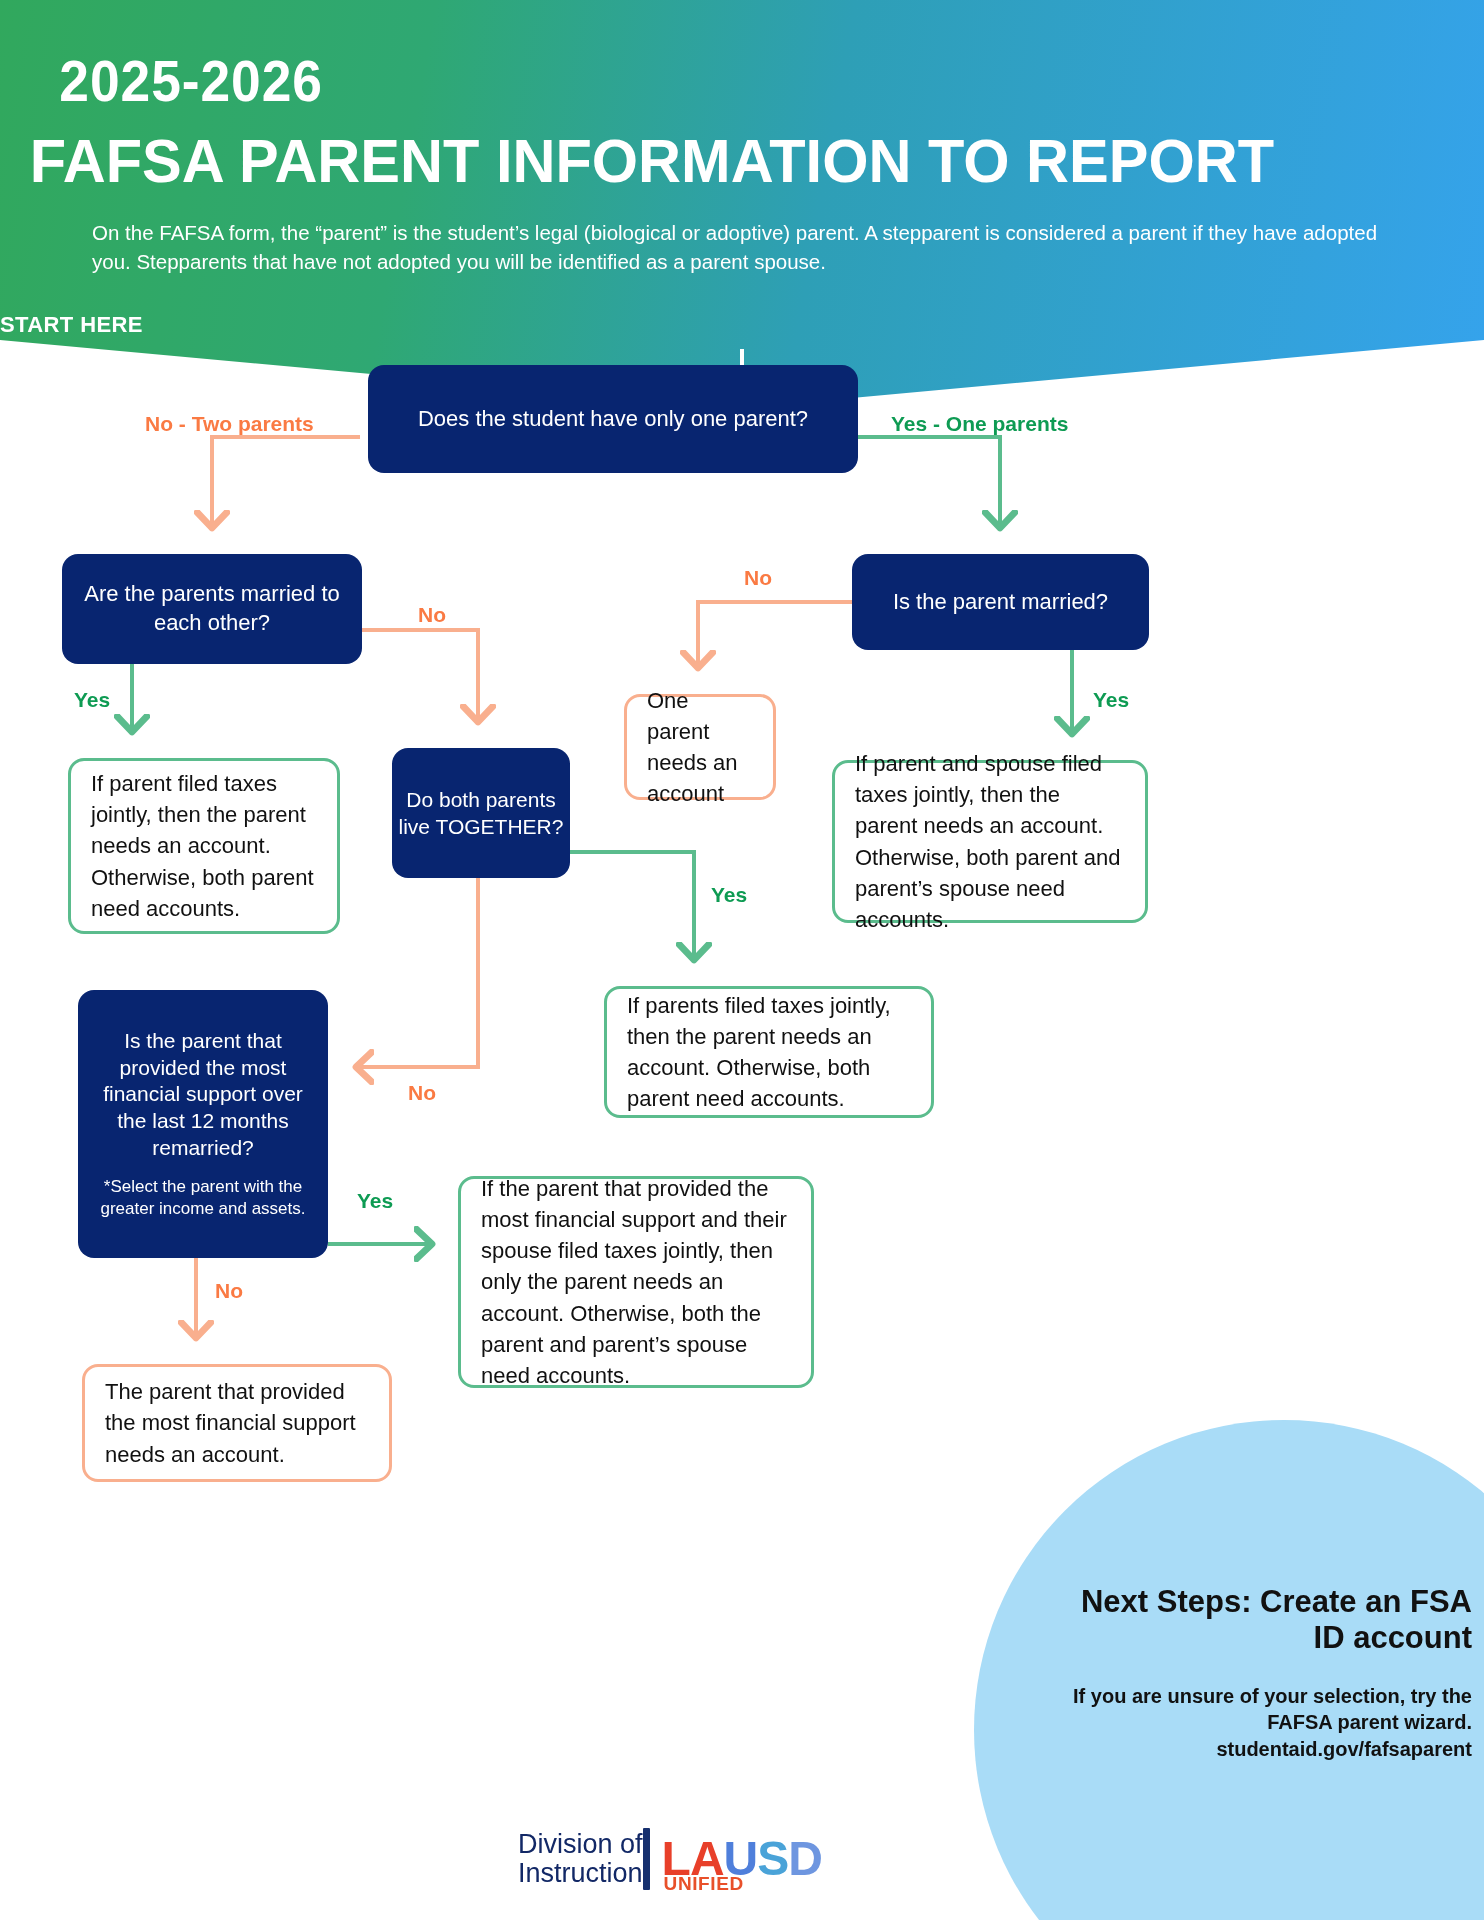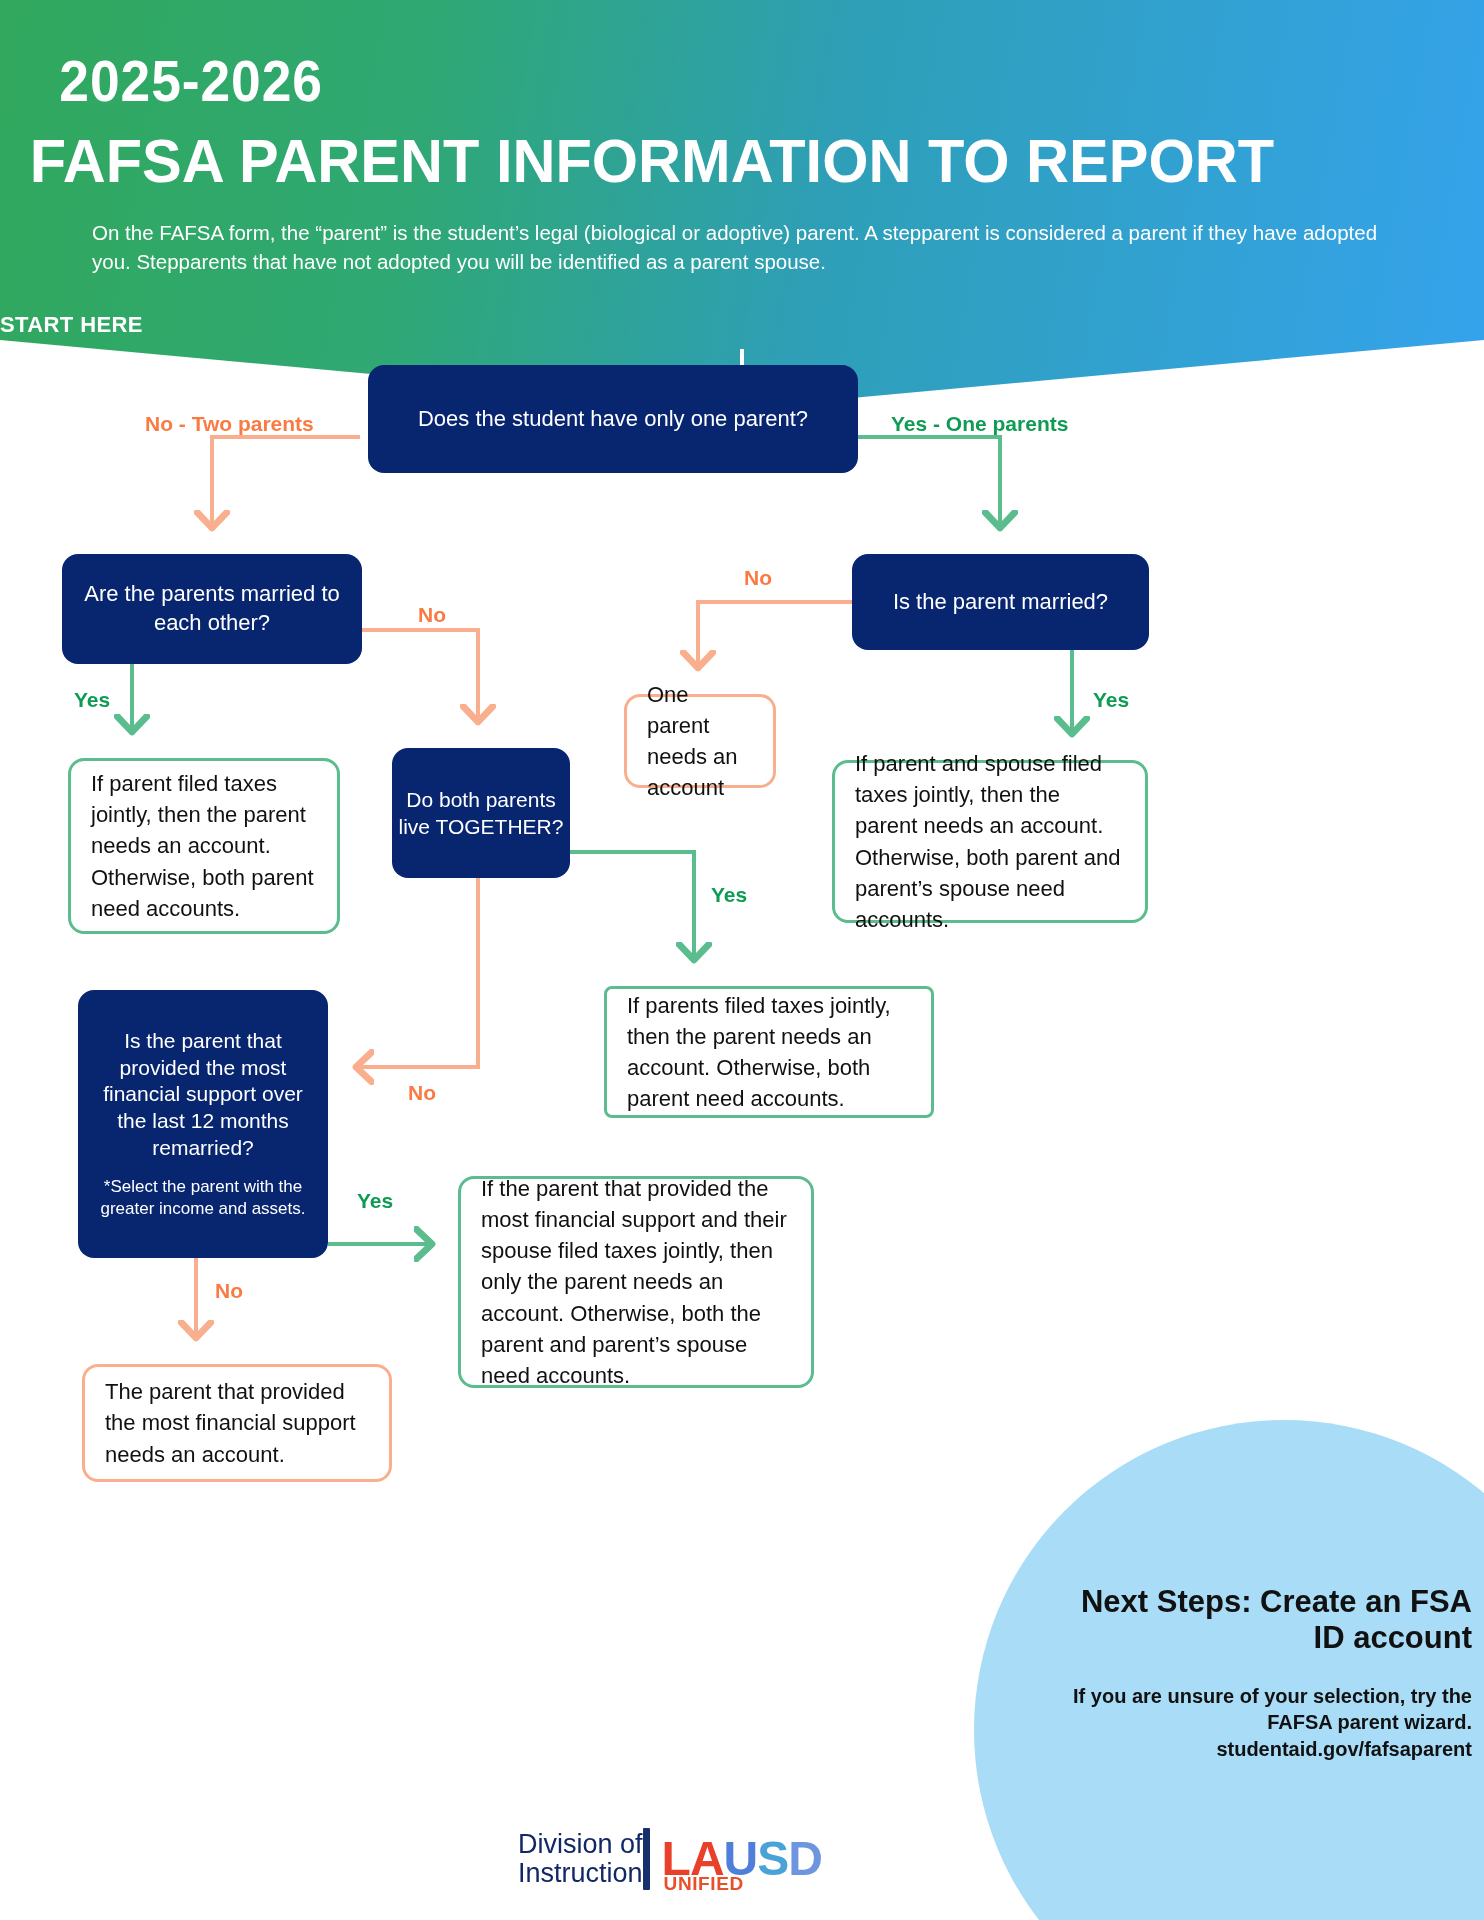--- a/index.html
+++ b/index.html
@@ -65,23 +65,23 @@
   #n-root      {left:368px; top:365px;  width:490px; height:108px;}
   #n-married2  {left:62px;  top:554px;  width:300px; height:110px;}
   #n-married1  {left:852px; top:554px;  width:297px; height:96px;}
   #n-together  {left:392px; top:748px;  width:178px; height:130px; font-size:21px;}
   #n-remarried {left:78px;  top:990px;  width:250px; height:268px;
                 flex-direction:column;justify-content:center;padding:24px 10px;font-size:21px;}
   #n-remarried .q{line-height:1.28;}
   #n-remarried .note{font-size:17px;line-height:1.3;margin-top:14px;}
 
   #o-bothmarried {left:68px;  top:758px;  width:272px; height:176px;}
-  #o-oneparent   {left:624px; top:694px;  width:152px; height:94px;}
+  #o-oneparent   {left:624px; top:694px;  width:152px; height:106px;}
   #o-spousefiled {left:832px; top:760px;  width:316px; height:163px;}
-  #o-parentsjoint{left:604px; top:986px;  width:330px; height:132px;border-radius:8px;}
+  #o-parentsjoint{left:604px; top:986px;  width:330px; height:132px;}
   #o-supportjoint{left:458px; top:1176px; width:356px; height:212px;}
   #o-supportonly {left:82px;  top:1364px; width:310px; height:118px;}
 
   
   .lbl{position:absolute;font-size:21px;font-weight:bold;white-space:nowrap;}
   .lbl.no{color:#FA7A43;}
   .lbl.yes{color:#0E9B53;}
   #l-no-two   {left:145px; top:412px;}
   #l-yes-one  {left:891px; top:412px;}
   #l-yes-a    {left:74px;  top:688px;}

